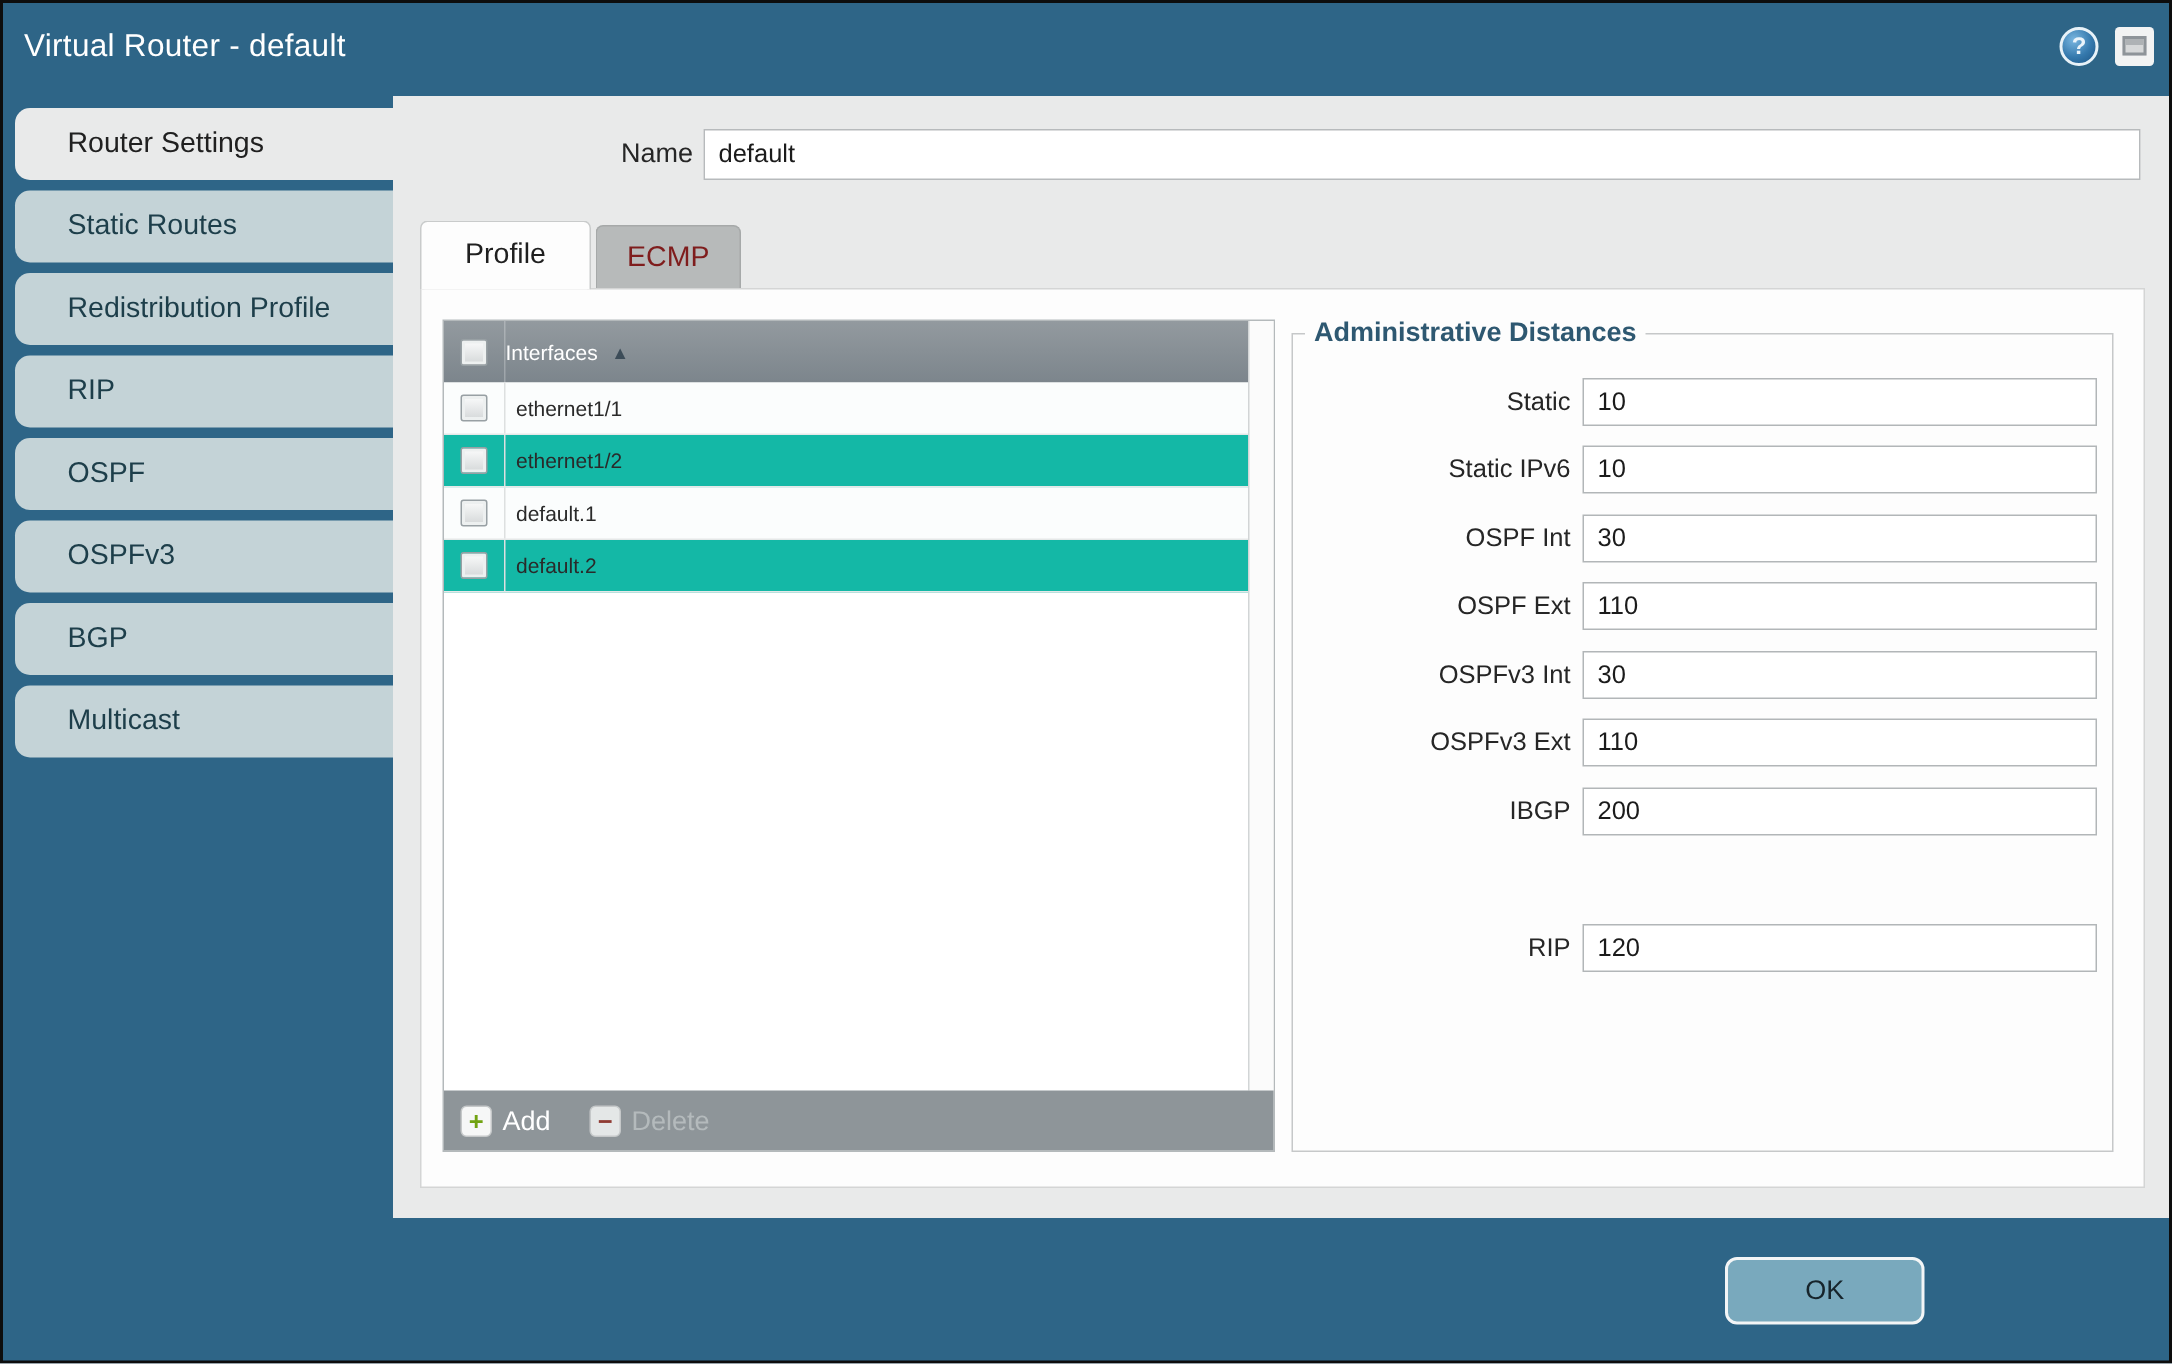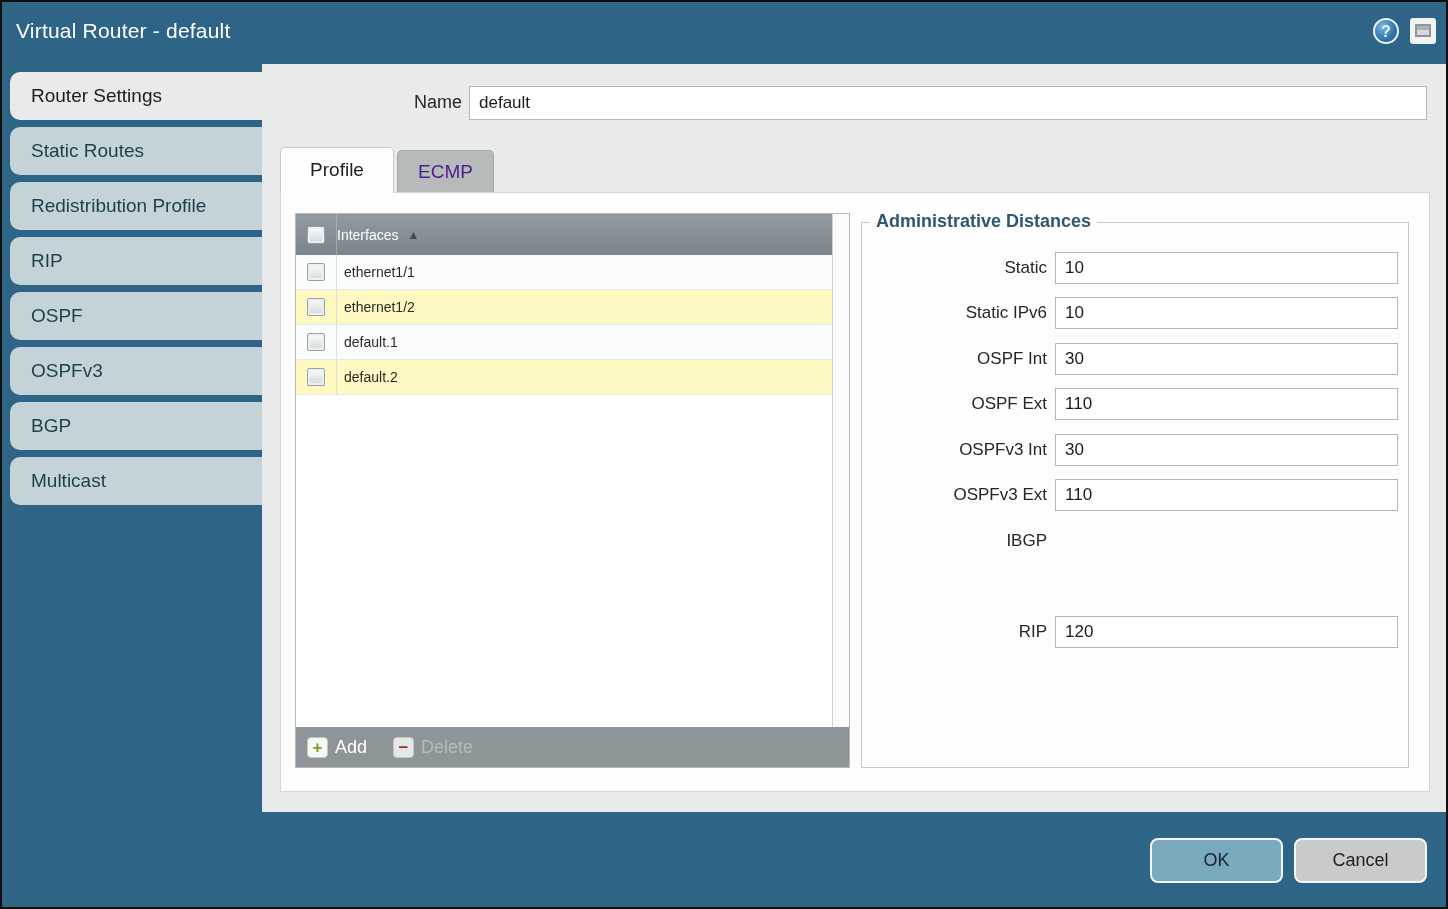--- a/index.html
+++ b/index.html
@@ -32,21 +32,21 @@
     position:absolute; left:5px; top:6px; width:16px; height:13px;
     border:2px solid #8e9499; background:#d6d8d9;
   }
   .win-icon .inner .bar { position:absolute; left:0; right:0; top:0; height:4px; background:#aeb2b5; }
 
   
   .sidebar { position:absolute; left:0; top:62px; width:260px; height:748px; }
   .side-tab {
     position:absolute; left:8px; width:252px; height:48px;
     background:#c4d3d7; border-radius:10px 0 0 10px;
-    color:#1d3e4a; font-size:19px; line-height:48px; padding-left:21px;
+    color:#1d3e4a; font-size:19px; line-height:48px; padding-left:35px;
     cursor:pointer; white-space:nowrap; overflow:hidden;
   }
   .side-tab.active { background:#e9eaea; color:#202020; }
 
   
   .content {
     position:absolute; left:260px; top:62px; width:1186px; height:748px;
     background:#e9eaea;
   }
 
@@ -65,21 +65,21 @@
     position:absolute; text-align:center; font-size:19px; cursor:pointer;
   }
   .tab-general {
     left:18px; top:83px; width:114px; height:46px; line-height:44px;
     background:#fdfdfd; border:1px solid #c9cbcb; border-bottom:none;
     border-radius:5px 5px 0 0; color:#1f1f1f; z-index:3;
   }
   .tab-ecmp {
     left:135px; top:86px; width:97px; height:43px; line-height:41px;
     background:#b7baba; border:1px solid #a6a9a9; border-bottom:none;
-    border-radius:5px 5px 0 0; color:#4c1d95; z-index:1;
+    border-radius:5px 5px 0 0; color:#7f1d1d; z-index:1;
   }
 
   .panel {
     position:absolute; left:18px; top:128px; width:1150px; height:600px;
     background:#fdfdfd; border:1px solid #d4d5d5; z-index:2;
   }
 
   
   .iface-table {
     position:absolute; left:14px; top:20px; width:555px; height:555px;
@@ -104,21 +104,21 @@
   .cb-cell {
     width:41px; flex:0 0 41px; display:flex; justify-content:center; align-items:center;
     align-self:stretch; border-right:1px solid rgba(255,255,255,0.25);
   }
   .iface-row {
     position:absolute; left:0; right:17px; height:35px; display:flex; align-items:center;
     border-bottom:1px solid #e5e8e8; cursor:pointer;
   }
   .iface-row .cb-cell { border-right:1px solid #dde0e0; }
   .iface-row.even { background:#fbfdfd; }
-  .iface-row.odd  { background:#fef9c3; }
+  .iface-row.odd  { background:#14b8a6; }
   .iface-row .row-label { font-size:14px; color:#2a2a2a; padding-left:7px; }
 
   .iface-footer {
     position:absolute; left:0; right:0; bottom:0; height:40px;
     background:#8e9599; display:flex; align-items:center; gap:26px; padding-left:11px;
   }
   .tbl-btn { display:flex; align-items:center; gap:7px; cursor:pointer; }
   .tbl-btn.disabled { cursor:default; }
   .mini-icon {
     width:21px; height:21px; border-radius:4px; background:#f6f7f7;
@@ -265,26 +265,26 @@
         <div class="admin-row" style="top:211px">
           <span class="fld-label">OSPFv3 Int</span>
           <input class="fld-input" type="text" value="30" style="">
         </div>
         <div class="admin-row" style="top:256px">
           <span class="fld-label">OSPFv3 Ext</span>
           <input class="fld-input" type="text" value="110" style="">
         </div>
         <div class="admin-row" style="top:302px">
           <span class="fld-label">IBGP</span>
+          <input class="fld-input" type="text" value="200" style="">
         </div>
         <div class="admin-row" style="top:393px">
           <span class="fld-label">RIP</span>
           <input class="fld-input" type="text" value="120" style="">
         </div>
       </div>
 
     </div>
   </div>
 
   <div class="btn btn-ok">OK</div>
-  <div class="btn btn-cancel">Cancel</div>
 
 </div>
 
 </body></html>

